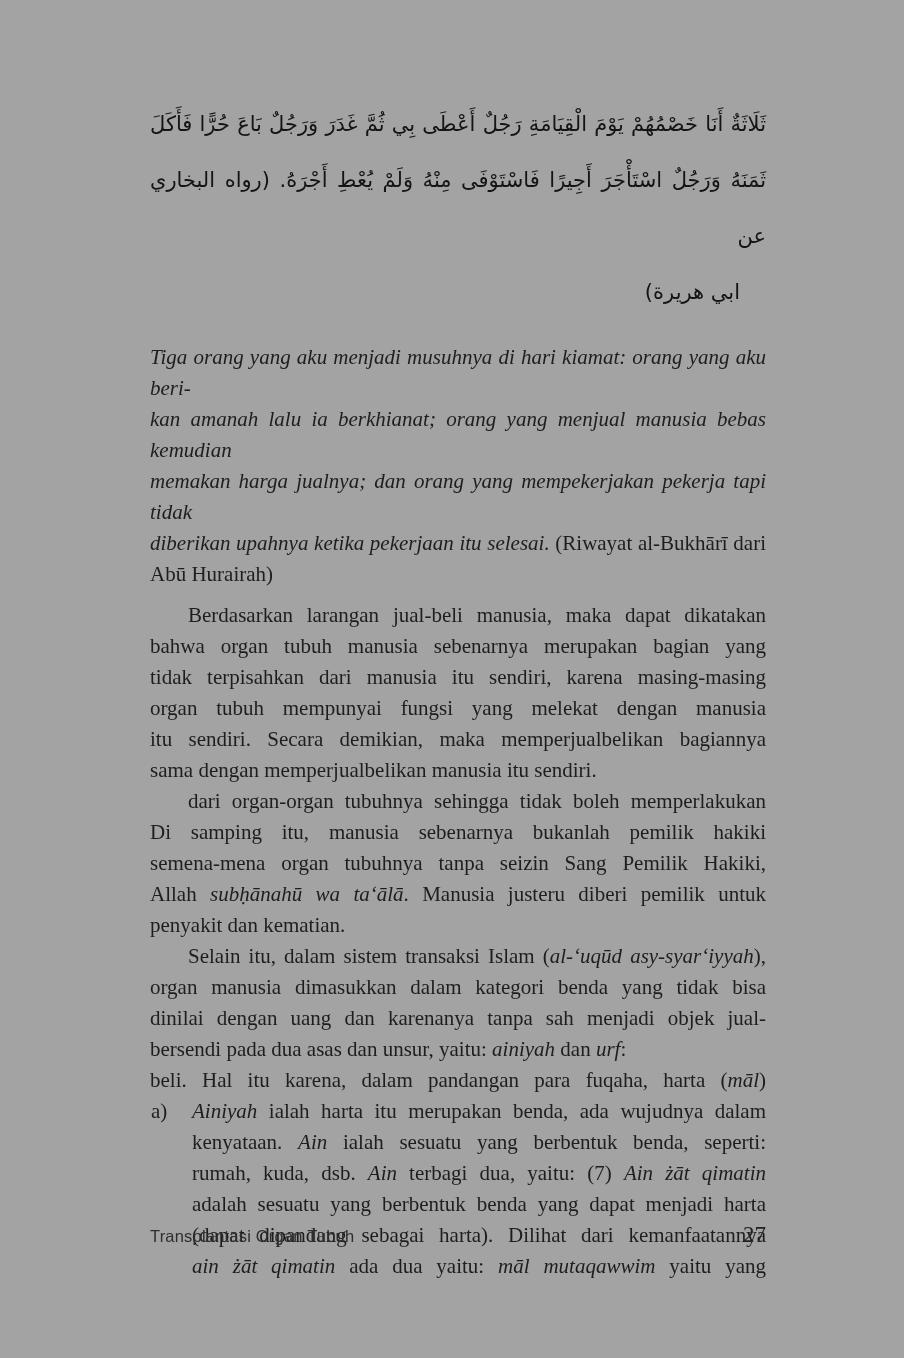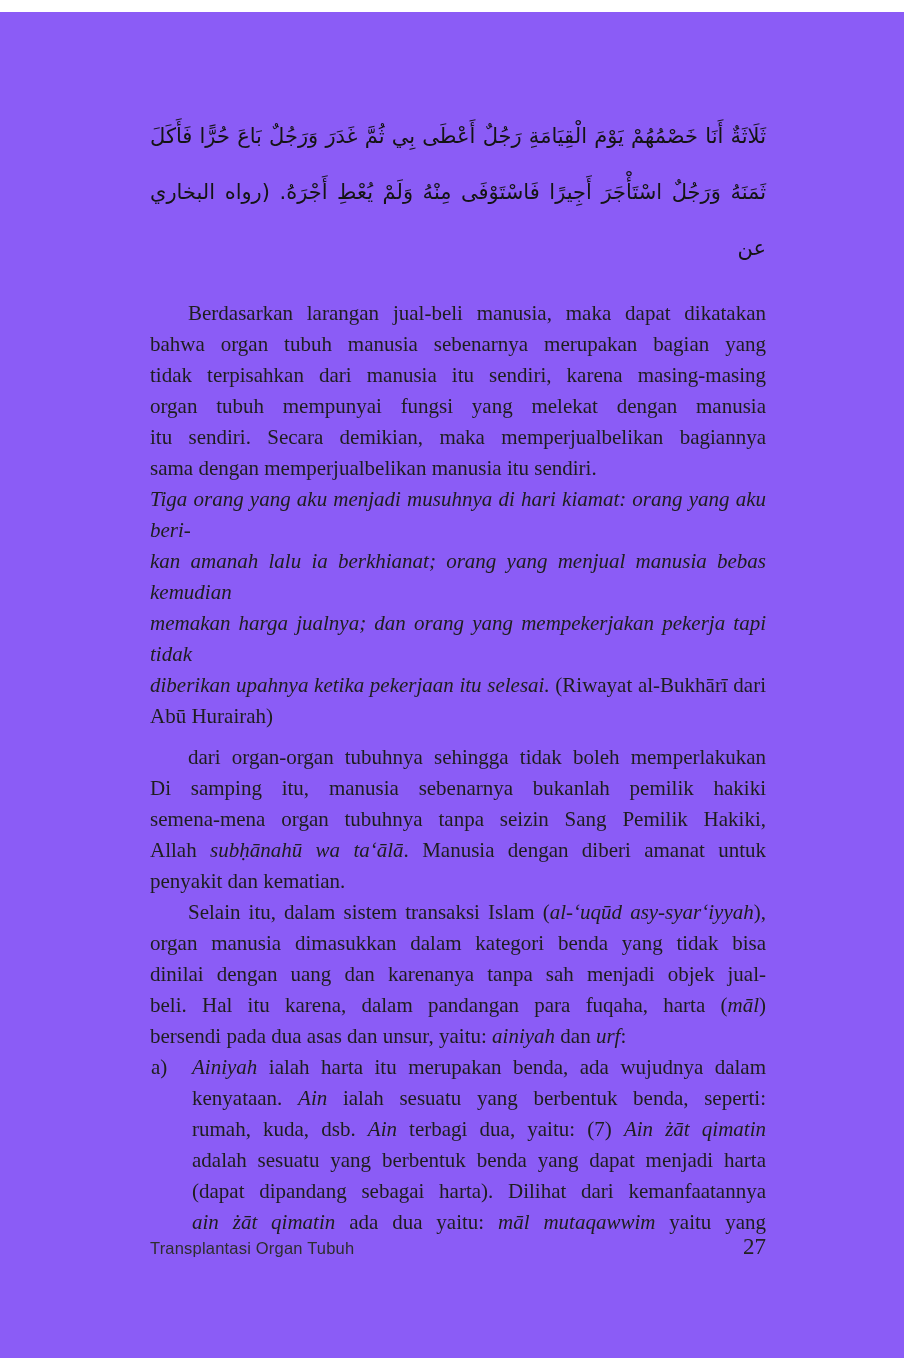--- a/index.html
+++ b/index.html
@@ -4,21 +4,21 @@
 <style>
   * { margin: 0; padding: 0; box-sizing: border-box; }
   html, body { width: 904px; height: 1358px; }
   body {
     background: #ffffff;
     color: #1e1e1e;
     font-family: "Liberation Serif", "DejaVu Serif", serif;
     position: relative;
     overflow: hidden;
   }
-  .page { position: absolute; inset: 0; background: #8b5cf6; margin-top: 12px; }
+  .page { position: absolute; inset: 0; background: #a3a3a3; }
   .content { position: absolute; left: 150px; top: 96px; width: 616px; }
 
   
   .line { text-align: justify; text-align-last: justify; }
   .line.last { text-align-last: left; }
   .it { font-style: italic; }
 
   
   .arabic {
     direction: rtl;
@@ -61,53 +61,54 @@
 </style>
 </head>
 <body>
 
 <div class="page">
   <div class="content">
 
     <div class="arabic" dir="rtl" lang="ar">
         <div class="line">ثَلَاثَةٌ أَنَا خَصْمُهُمْ يَوْمَ الْقِيَامَةِ رَجُلٌ أَعْطَى بِي ثُمَّ غَدَرَ وَرَجُلٌ بَاعَ حُرًّا فَأَكَلَ</div>
         <div class="line">ثَمَنَهُ وَرَجُلٌ اسْتَأْجَرَ أَجِيرًا فَاسْتَوْفَى مِنْهُ وَلَمْ يُعْطِ أَجْرَهُ. (رواه البخاري عن</div>
+        <div class="line last">ابي هريرة)</div>
+      </div>
+
+    <div class="serif-block translation">
+        <div class="line"><span class="it">Tiga orang yang aku menjadi musuhnya di hari kiamat: orang yang aku beri-</span></div>
+        <div class="line"><span class="it">kan amanah lalu ia berkhianat; orang yang menjual manusia bebas kemudian</span></div>
+        <div class="line"><span class="it">memakan harga jualnya; dan orang yang mempekerjakan pekerja tapi tidak</span></div>
+        <div class="line"><span class="it">diberikan upahnya ketika pekerjaan itu selesai.</span><span> (Riwayat al-Bukhārī dari</span></div>
+        <div class="line last"><span>Abū Hurairah)</span></div>
       </div>
 
     <div class="serif-block para">
         <div class="line">Berdasarkan larangan jual-beli manusia, maka dapat dikatakan</div>
         <div class="line">bahwa organ tubuh manusia sebenarnya merupakan bagian yang</div>
         <div class="line">tidak terpisahkan dari manusia itu sendiri, karena masing-masing</div>
         <div class="line">organ tubuh mempunyai fungsi yang melekat dengan manusia</div>
         <div class="line">itu sendiri. Secara demikian, maka memperjualbelikan bagiannya</div>
         <div class="line last">sama dengan memperjualbelikan manusia itu sendiri.</div>
       </div>
 
-    <div class="serif-block translation">
-        <div class="line"><span class="it">Tiga orang yang aku menjadi musuhnya di hari kiamat: orang yang aku beri-</span></div>
-        <div class="line"><span class="it">kan amanah lalu ia berkhianat; orang yang menjual manusia bebas kemudian</span></div>
-        <div class="line"><span class="it">memakan harga jualnya; dan orang yang mempekerjakan pekerja tapi tidak</span></div>
-        <div class="line"><span class="it">diberikan upahnya ketika pekerjaan itu selesai.</span><span> (Riwayat al-Bukhārī dari</span></div>
-        <div class="line last"><span>Abū Hurairah)</span></div>
-      </div>
-
     <div class="serif-block para">
         <div class="line">dari organ-organ tubuhnya sehingga tidak boleh memperlakukan</div>
         <div class="line">Di samping itu, manusia sebenarnya bukanlah pemilik hakiki</div>
         <div class="line">semena-mena organ tubuhnya tanpa seizin Sang Pemilik Hakiki,</div>
-        <div class="line"><span>Allah </span><span class="it">subḥānahū wa ta‘ālā</span><span>. Manusia dengan diberi amanat untuk</span></div>
+        <div class="line"><span>Allah </span><span class="it">subḥānahū wa ta‘ālā</span><span>. Manusia justeru diberi pemilik untuk</span></div>
         <div class="line last">penyakit dan kematian.</div>
       </div>
 
     <div class="serif-block para">
         <div class="line"><span>Selain itu, dalam sistem transaksi Islam (</span><span class="it">al-‘uqūd asy-syar‘iyyah</span><span>),</span></div>
         <div class="line">organ manusia dimasukkan dalam kategori benda yang tidak bisa</div>
         <div class="line">dinilai dengan uang dan karenanya tanpa sah menjadi objek jual-</div>
+        <div class="line last"><span>bersendi pada dua asas dan unsur, yaitu: </span><span class="it">ainiyah</span><span> dan </span><span class="it">urf</span><span>:</span></div>
         <div class="line"><span>beli. Hal itu karena, dalam pandangan para fuqaha, harta (</span><span class="it">māl</span><span>)</span></div>
-        <div class="line last"><span>bersendi pada dua asas dan unsur, yaitu: </span><span class="it">ainiyah</span><span> dan </span><span class="it">urf</span><span>:</span></div>
       </div>
 
     <div class="serif-block list-item">
       <span class="list-marker">a)</span>
       <div class="list-text continues">
           <div class="line"><span class="it">Ainiyah</span><span> ialah harta itu merupakan benda, ada wujudnya dalam</span></div>
           <div class="line"><span>kenyataan. </span><span class="it">Ain</span><span> ialah sesuatu yang berbentuk benda, seperti:</span></div>
           <div class="line"><span>rumah, kuda, dsb. </span><span class="it">Ain</span><span> terbagi dua, yaitu: (7) </span><span class="it">Ain żāt qimatin</span></div>
           <div class="line"><span>adalah sesuatu yang berbentuk benda yang dapat menjadi harta</span></div>
           <div class="line"><span>(dapat dipandang sebagai harta). Dilihat dari kemanfaatannya</span></div>

